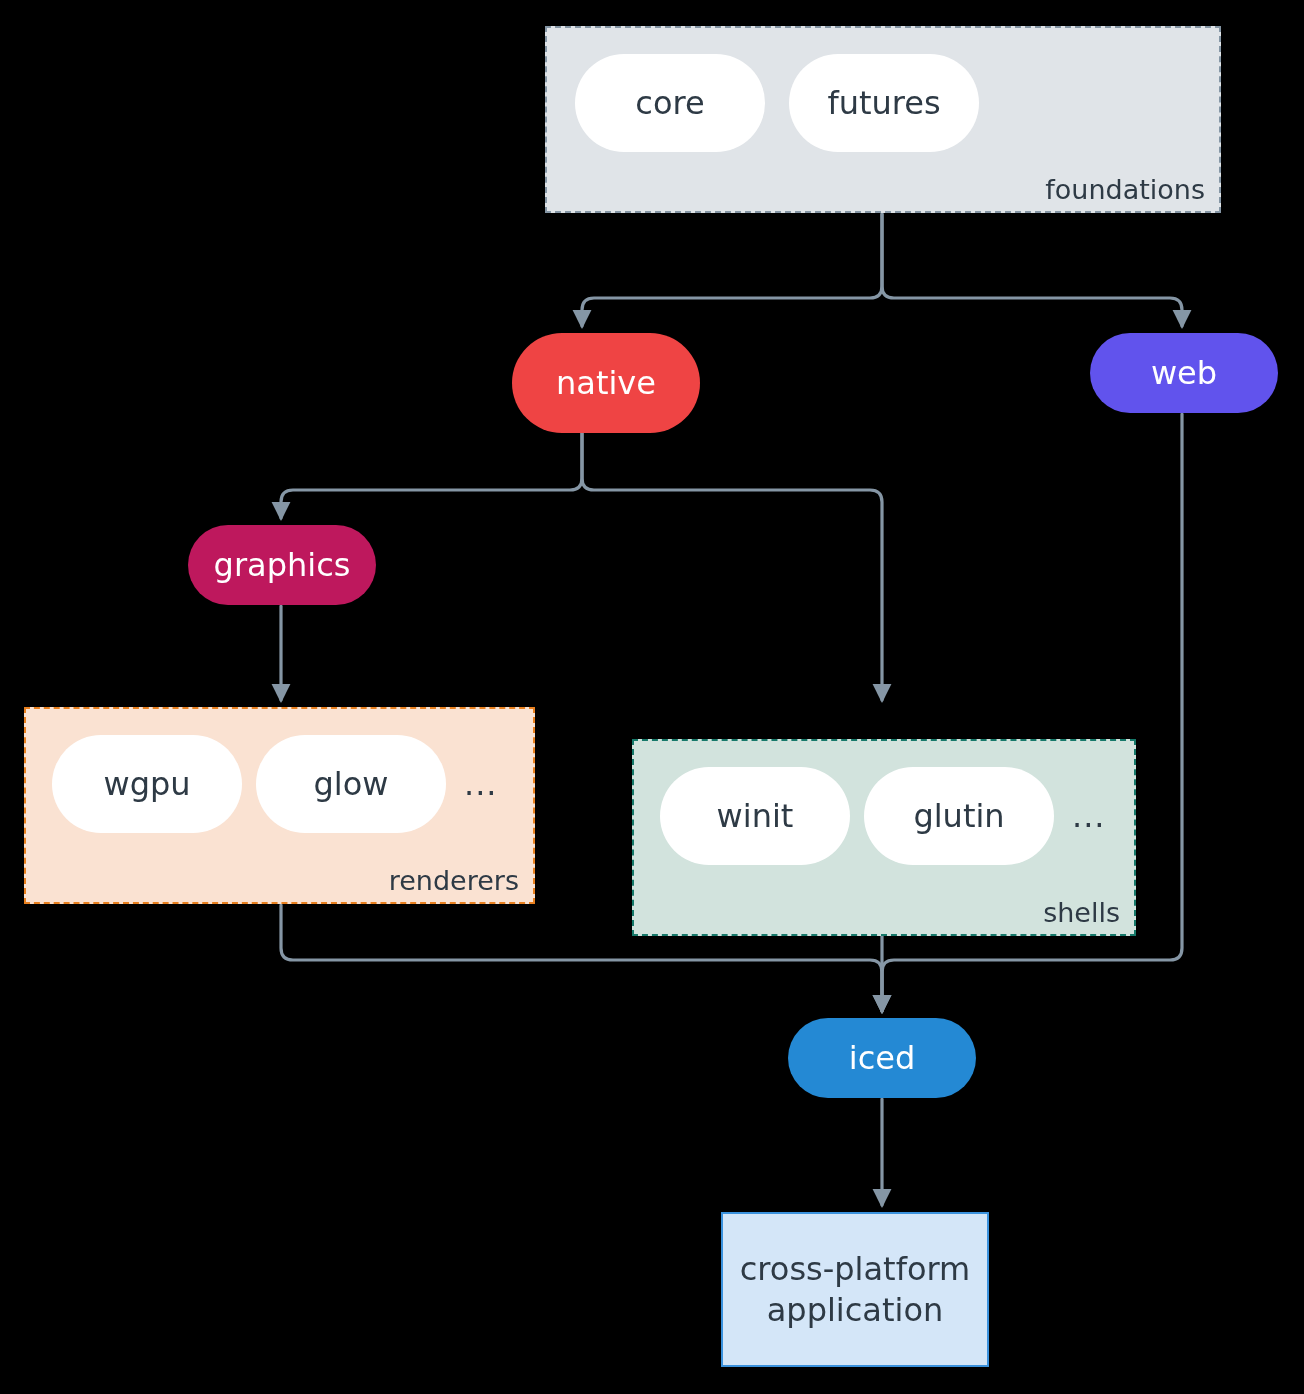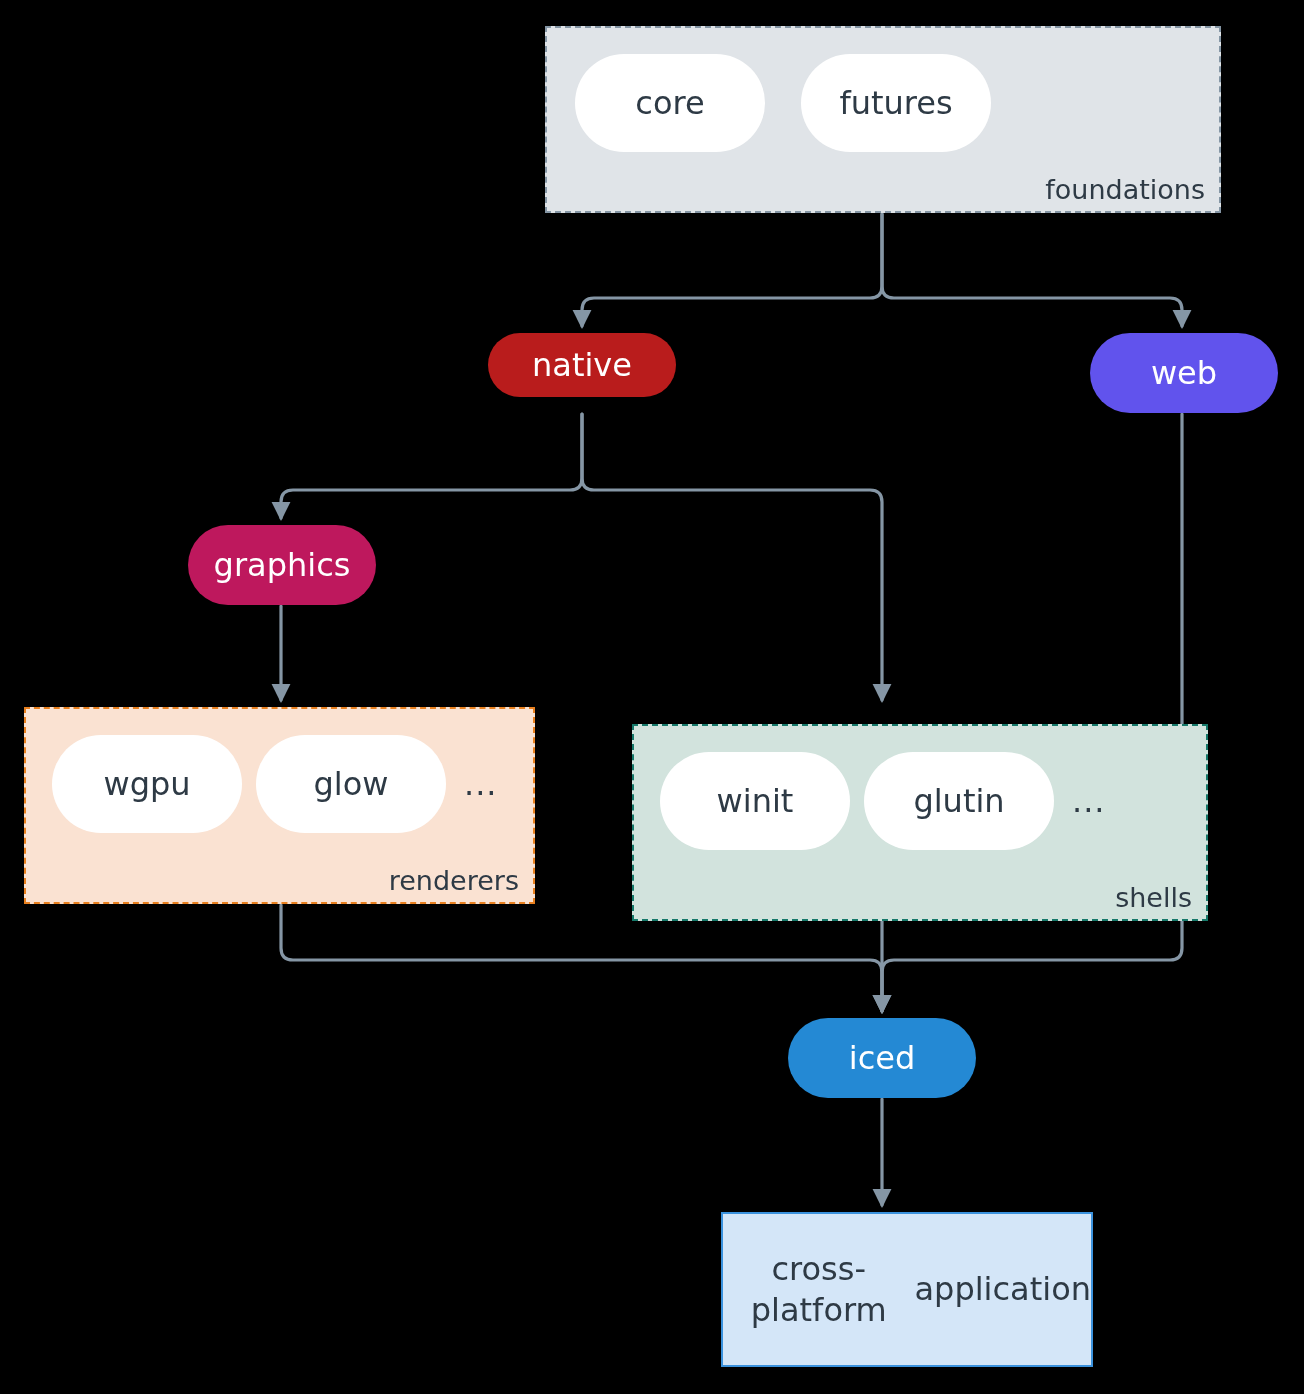--- a/index.html
+++ b/index.html
@@ -67,51 +67,51 @@
     letter-spacing: 1px;
     padding-left: 4px;
   }
 
   #cluster-foundations {
     left: 545px; top: 26px;
     width: 676px; height: 187px;
     background: #e0e4e8;
     border-color: #8596a5;
   }
-  #cluster-foundations .pill-row { left: 28px; top: 26px; gap: 36px; }
+  #cluster-foundations .pill-row { left: 28px; top: 26px; gap: 24px; }
   #cluster-renderers {
     left: 24px; top: 707px;
     width: 511px; height: 197px;
     background: #fae2d2;
     border-color: #e8801f;
   }
   #cluster-shells {
-    left: 632px; top: 724px;
-    width: 576px; height: 197px;
+    left: 632px; top: 739px;
+    width: 504px; height: 197px;
     background: #d2e3dd;
     border-color: #16796a;
     padding-left: 35px;
   }
 
   
   .node-pill {
     position: absolute;
     border-radius: 60px;
     display: flex;
     align-items: center;
     justify-content: center;
     color: #ffffff;
     font-size: 32px;
     box-sizing: border-box;
     white-space: nowrap;
   }
   #node-native {
-    left: 488px; top: 333px;
-    width: 188px; height: 64px;
-    background: #b91c1c;
+    left: 512px; top: 333px;
+    width: 188px; height: 100px;
+    background: #ef4444;
   }
   #node-web {
     left: 1090px; top: 333px;
     width: 188px; height: 80px;
     background: #6153ed;
   }
   #node-graphics {
     left: 188px; top: 525px;
     width: 188px; height: 80px;
     background: #be185d;
@@ -119,26 +119,26 @@
   #node-iced {
     left: 788px; top: 1018px;
     width: 188px; height: 80px;
     background: #2489d4;
   }
 
   
   #node-application {
     position: absolute;
     left: 721px; top: 1212px;
-    width: 372px; height: 155px;
+    width: 268px; height: 155px;
     background: #d4e6f8;
     border: 2px solid #3b92dd;
     box-sizing: border-box;
     display: flex;
-    flex-direction: row;
+    flex-direction: column;
     align-items: center;
     justify-content: center;
     color: #2e3a45;
     font-size: 32px;
     line-height: 1.28;
     text-align: center;
   }
 </style>
 </head>
 <body>

